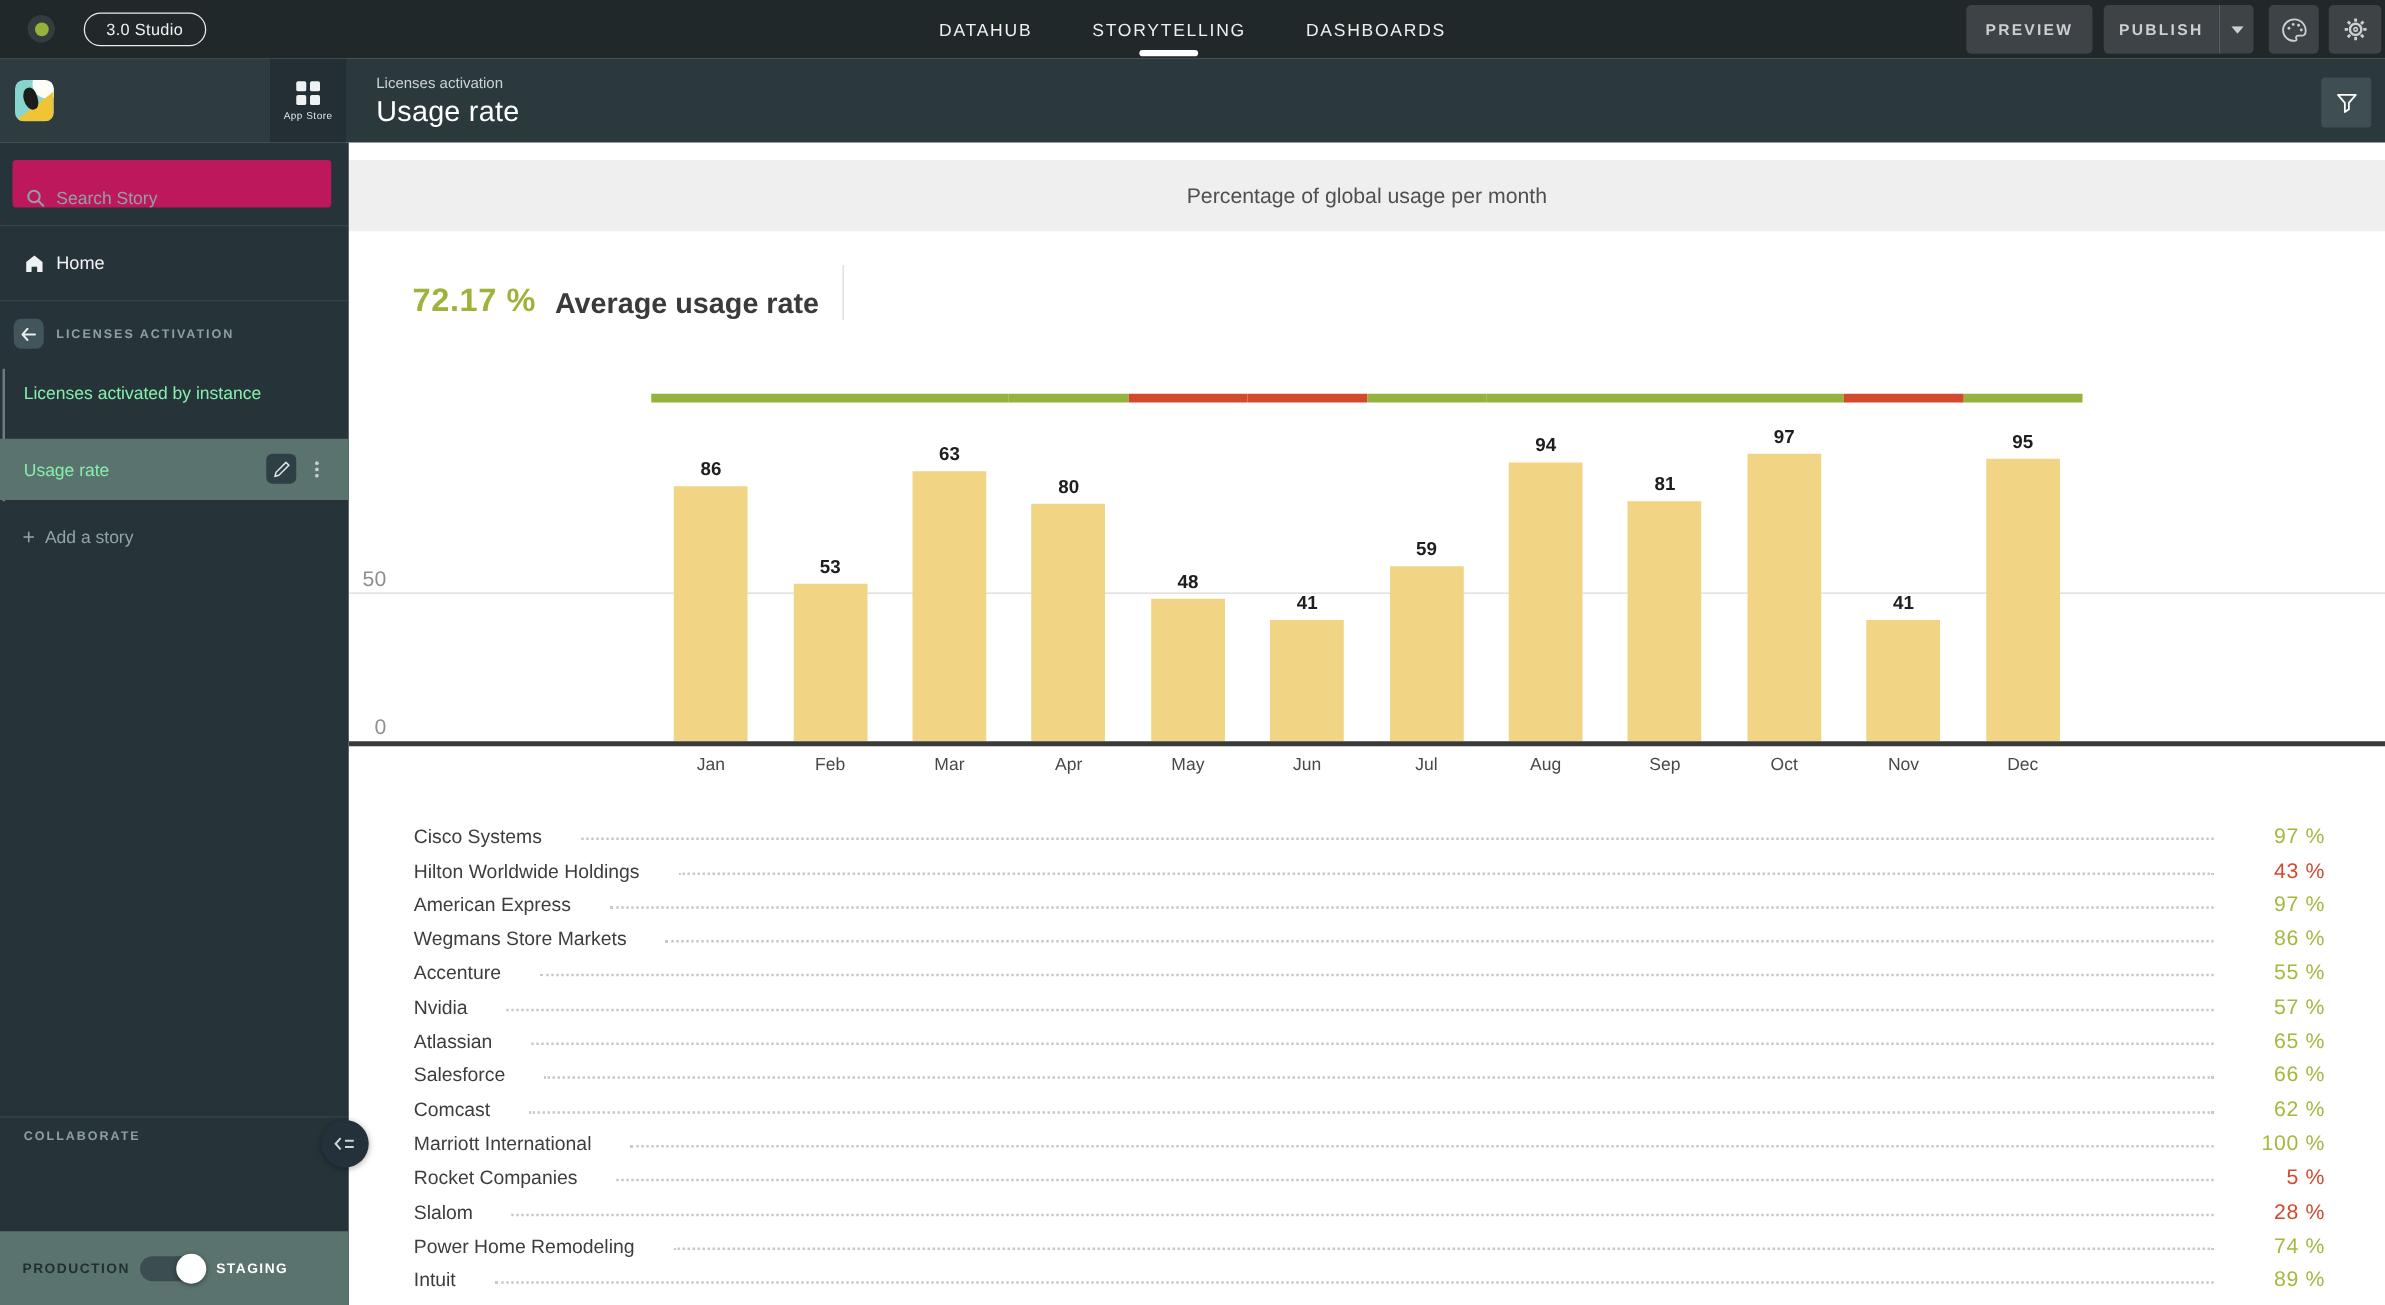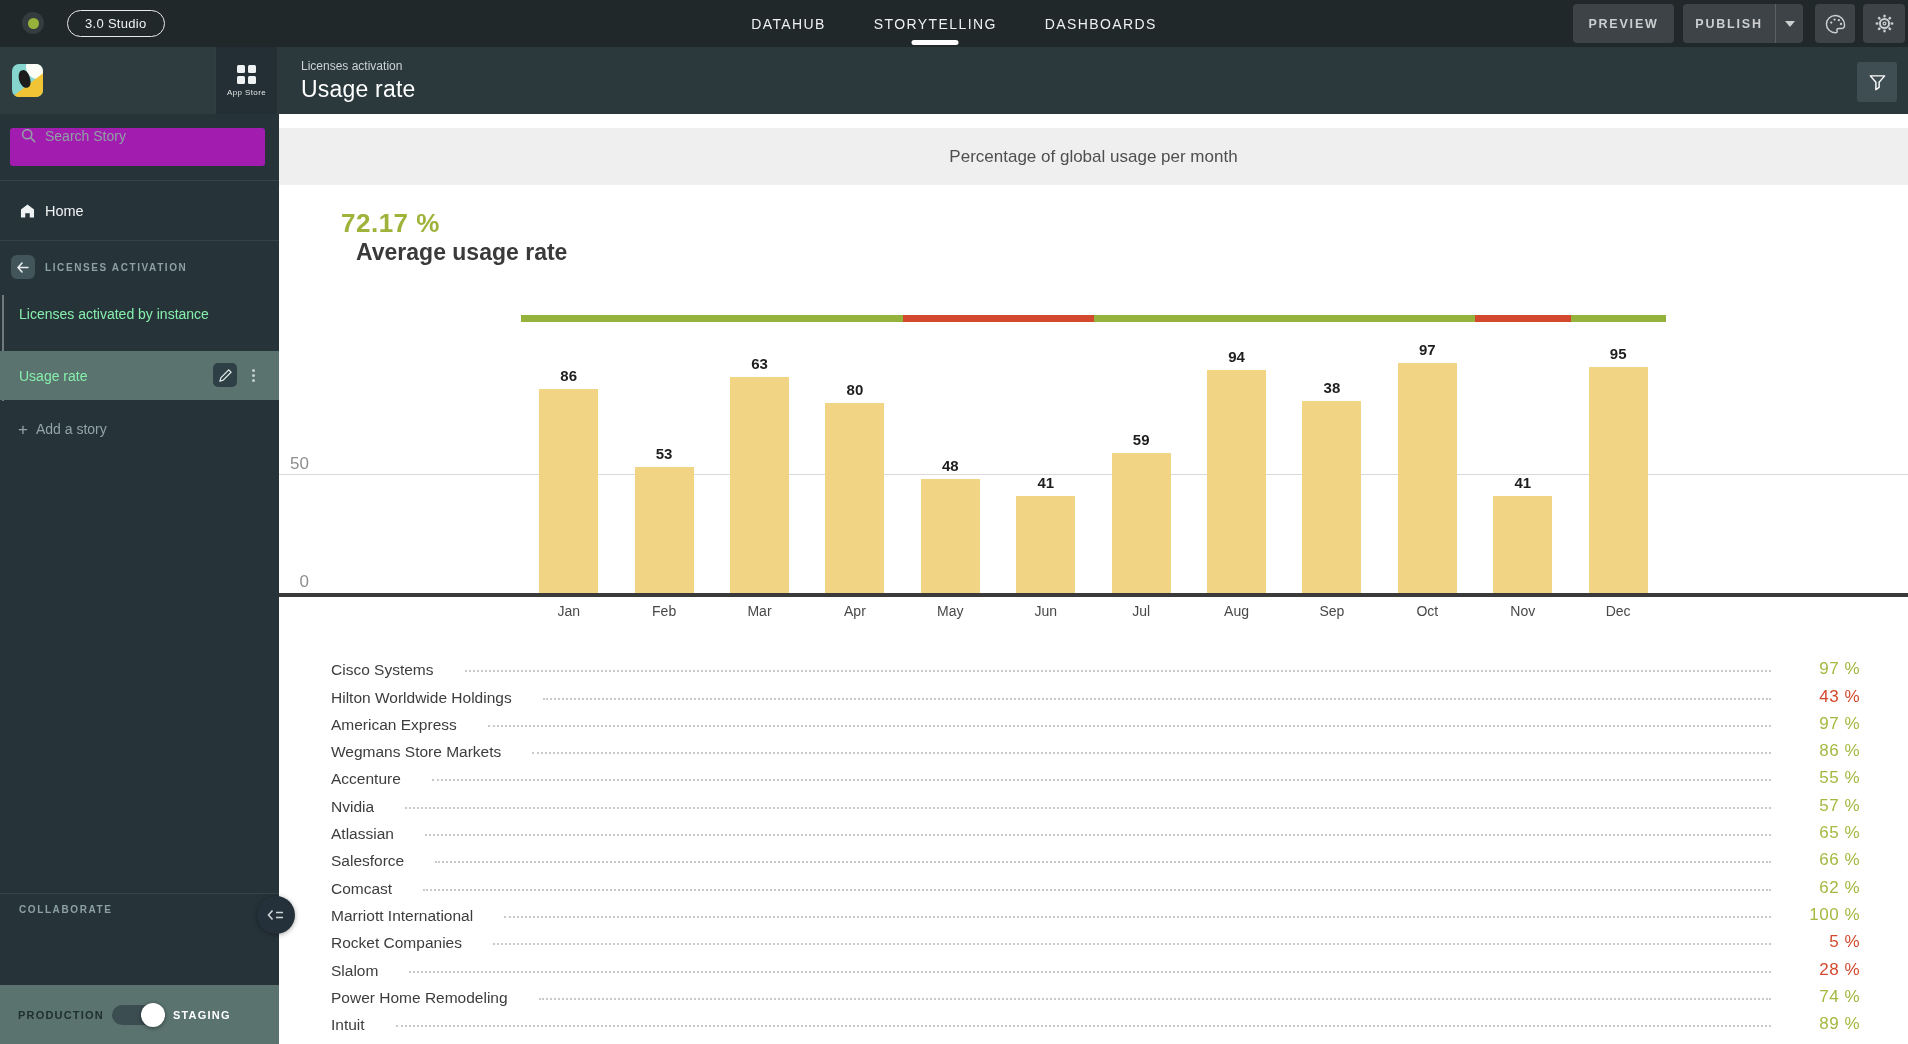--- a/index.html
+++ b/index.html
@@ -44,22 +44,22 @@
   .as-grid div { background:#eef2f2; border-radius:1.5px; }
   .as-label { font-size:8px; color:#dfe5e5; letter-spacing:.4px; }
   .header-main { flex:1; padding-left:24px; display:flex; flex-direction:column; justify-content:center; position:relative; }
   .breadcrumb { font-size:12px; color:#ccd3d4; margin-bottom:3px; }
   .page-title { font-size:23px; color:#ffffff; font-weight:500; letter-spacing:.2px; }
   .filter-btn { position:absolute; right:11px; top:15px; width:40px; height:40px; background:#3e4e52;
     border-radius:3px; display:flex; align-items:center; justify-content:center; cursor:pointer; }
 
   
   .sidebar { position:absolute; left:0; top:114px; width:279px; height:930px; background:#263339; z-index:10; }
-  .search-box { position:absolute; left:10px; top:14px; width:255px; height:38px; background:#a21caf;
-    border-radius:3px; display:flex; align-items:flex-start; padding-left:11px; }
+  .search-box { position:absolute; left:10px; top:14px; width:255px; height:38px; background:#be185d;
+    border-radius:3px; display:flex; align-items:flex-end; padding-left:11px; }
   .search-box input { background:transparent; border:none; outline:none; color:#dfe5e5; font-size:14px;
     margin-left:9px; width:200px; font-family:"Liberation Sans",sans-serif; }
   .search-box input::placeholder { color:#8fa1a4; }
   .side-div { position:absolute; left:0; right:0; height:1px; background:rgba(255,255,255,.08); }
   .home-row { position:absolute; left:0; top:76px; width:279px; height:42px; display:flex; align-items:center;
     padding-left:20px; gap:10px; cursor:pointer; color:#f2f4f4; font-size:14.5px; }
   .section-row { position:absolute; left:11px; top:140px; height:26px; display:flex; align-items:center; gap:10px; }
   .back-btn { width:24px; height:24px; background:#42555a; border-radius:6px; display:flex; align-items:center;
     justify-content:center; cursor:pointer; }
   .section-label { font-size:10px; letter-spacing:1.6px; color:#8da0a3; font-weight:bold; }
@@ -87,21 +87,21 @@
     background:#ffffff; box-shadow:0 1px 4px rgba(0,0,0,.45); }
   .staging-label { font-size:11px; font-weight:bold; letter-spacing:1.2px; color:#ffffff; margin-left:10px; }
   .collapse-btn { position:absolute; left:257px; top:896px; width:38px; height:38px; border-radius:50%;
     background:#24313a; display:flex; align-items:center; justify-content:center; z-index:15;
     box-shadow:0 1px 5px rgba(0,0,0,.35); cursor:pointer; }
 
   
   .content { position:absolute; left:279px; top:114px; width:1629px; height:930px; background:#ffffff; overflow:hidden; }
   .band { position:absolute; left:0; right:0; top:14px; height:57px; background:#efefef;
     display:flex; align-items:center; justify-content:center; font-size:17px; color:#4f4f4f; }
-  .kpi-row { position:absolute; left:62px; top:94px; height:48px; display:flex; align-items:flex-start;flex-direction:column; }
+  .kpi-row { position:absolute; left:51px; top:94px; height:48px; display:flex; align-items:flex-end; }
   .kpi-value { font-size:26px; font-weight:bold; color:#9fb23a; letter-spacing:.5px; }
   .kpi-label { font-size:23px; font-weight:bold; color:#3a3a3a; margin-left:15px; }
   .kpi-div { width:1px; height:44px; background:#dcdcdc; margin-left:19px; }
 
   .trend-row { position:absolute; left:242px; top:201px; width:1145px; height:7px; display:flex; }
   .trend-seg { flex:1; }
   .grid-50 { position:absolute; left:0; right:0; top:360px; height:1px; background:#d9d9d9; }
   .axis-line { position:absolute; left:0; right:0; top:479px; height:4px; background:#3a3a3a; }
   .bars { position:absolute; left:242px; top:150px; width:1145px; height:329px; display:flex; align-items:flex-end; }
   .month-col { width:95.42px; height:100%; display:flex; flex-direction:column; align-items:center; justify-content:flex-end; }
@@ -309,21 +309,21 @@
       </div>
       <div class="month-col">
         <div class="bar-value">59</div>
         <div class="bar" style="height: 140.125px; background: rgb(241, 213, 132);"></div>
       </div>
       <div class="month-col">
         <div class="bar-value">94</div>
         <div class="bar" style="height: 223.25px; background: rgb(241, 213, 132);"></div>
       </div>
       <div class="month-col">
-        <div class="bar-value">38</div>
+        <div class="bar-value">81</div>
         <div class="bar" style="height: 192.375px; background: rgb(241, 213, 132);"></div>
       </div>
       <div class="month-col">
         <div class="bar-value">97</div>
         <div class="bar" style="height: 230.375px; background: rgb(241, 213, 132);"></div>
       </div>
       <div class="month-col">
         <div class="bar-value">41</div>
         <div class="bar" style="height: 97.375px; background: rgb(241, 213, 132);"></div>
       </div>

